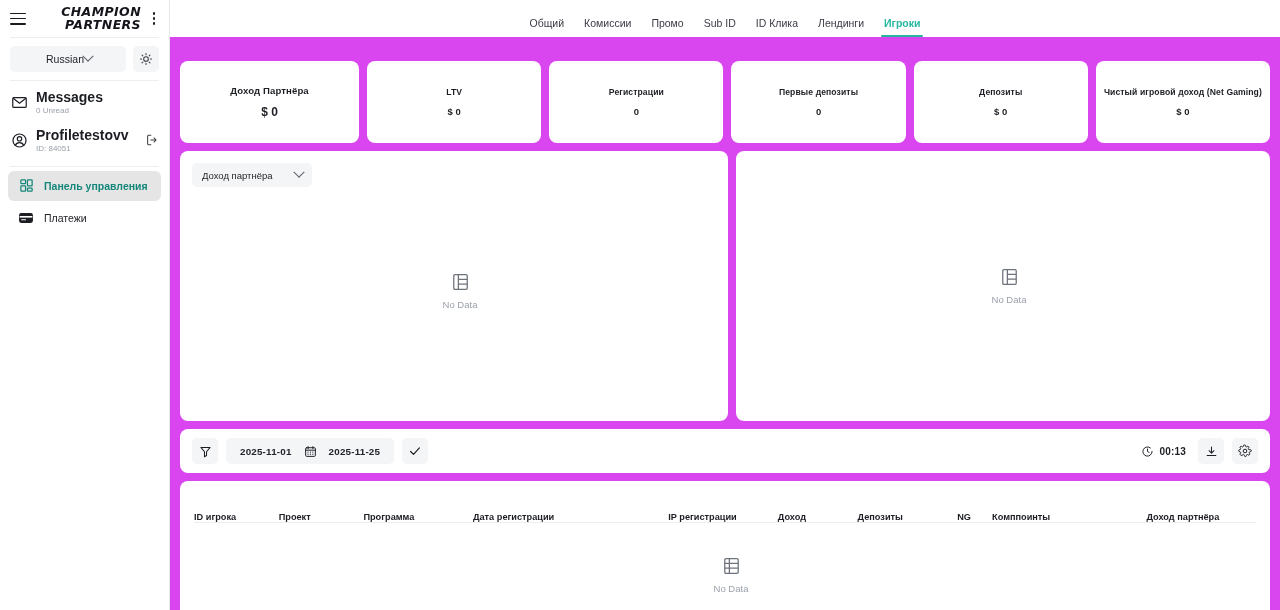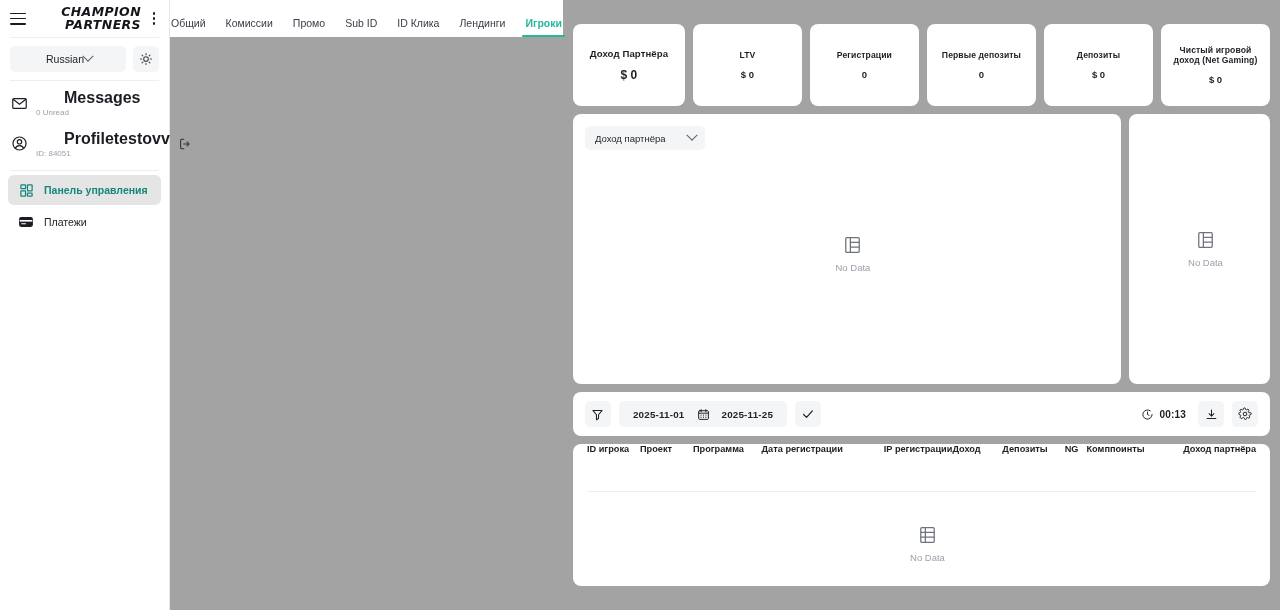--- a/index.html
+++ b/index.html
@@ -48,37 +48,37 @@
     border-bottom: 1.4px solid #5b6069; transform: rotate(45deg) translate(-2px,-2px); }
   .theme-btn {
     width: 26px; height: 26px; background: #f4f5f7; border-radius: 5px;
     display: flex; align-items: center; justify-content: center; cursor: pointer;
   }
 
   .acct { padding: 2px 10px 6px 10px; }
   .acct-row { display: flex; align-items: center; gap: 8px; padding: 6px 0; }
   .acct-ic { width: 18px; height: 18px; flex: 0 0 18px; display:flex; align-items:center; justify-content:center;}
   .acct-txt { flex: 1; line-height: 1.15; }
-  .acct-title { font-size: 16px; color: #1b1d22; font-weight: 600; margin-left: 28px; }
+  .acct-title { font-size: 14px; color: #1b1d22; font-weight: 600; }
   .acct-sub { font-size: 8px; color: #9aa0aa; margin-top: 1px; }
   .logout { width: 14px; height: 14px; flex: 0 0 14px; cursor: pointer; opacity: .85; }
 
   .nav { padding: 4px 8px 0 8px; display: flex; flex-direction: column; gap: 2px; }
   .nav-item {
     height: 30px; display: flex; align-items: center; gap: 10px;
     padding: 0 10px; border-radius: 6px; cursor: pointer;
   }
   .nav-item .ic { width: 16px; height: 16px; flex: 0 0 16px; display:flex; align-items:center; justify-content:center; }
   .nav-item .lbl { font-size: 10.5px; color: #22242a; }
   .nav-item.active { background: #e5e5e5; }
   .nav-item.active .lbl { color: #14877a; font-weight: 600; }
 
   
-  .main { flex: 1; height: 610px; display: flex; 
-          background: #a3a3a3; overflow: hidden; }
+  .main { flex: 1; height: 610px; display: flex; flex-direction: column;
+          background: #d946ef; overflow: hidden; }
 
   .topbar {
     height: 37px; background: #ffffff; display: flex; align-items: flex-end;
     justify-content: center; gap: 18px; flex: 0 0 37px;
   }
   .tab {
     font-size: 10.5px; color: #3a3d45; padding: 0 1px 8px 1px;
     cursor: pointer; position: relative; white-space: nowrap;
   }
   .tab.active { color: #27b79f; font-weight: 600; }
@@ -138,21 +138,21 @@
   .daterange .d { font-size: 9.8px; color: #22242a; font-weight: 600; letter-spacing: .2px; }
   .spacer { flex: 1; }
   .timer { display: flex; align-items: center; gap: 5px; margin-right: 4px; }
   .timer .t-txt { font-size: 10px; color: #1d1f25; font-weight: 700; letter-spacing: .2px; }
 
   
   .tablewrap {
     margin-top: 8px; background: #fff; border-radius: 8px;
     height: 142px; padding: 0 14px; overflow: hidden;
   }
-  .thead { display: flex; align-items: flex-start; height: 48px; border-bottom: 1px solid #eceef1; }
+  .thead { display: flex; align-items: flex-end; height: 42px; border-bottom: 1px solid #eceef1; }
   .th { font-size: 9.2px; font-weight: 700; color: #1d1f25; white-space: nowrap; }
   .tbody { position: relative; height: 108px; }
   .tbody .nodata { top: 48%; }
 
   svg { display: block; }
 </style>
 </head>
 <body>
 
 <div class="app">

